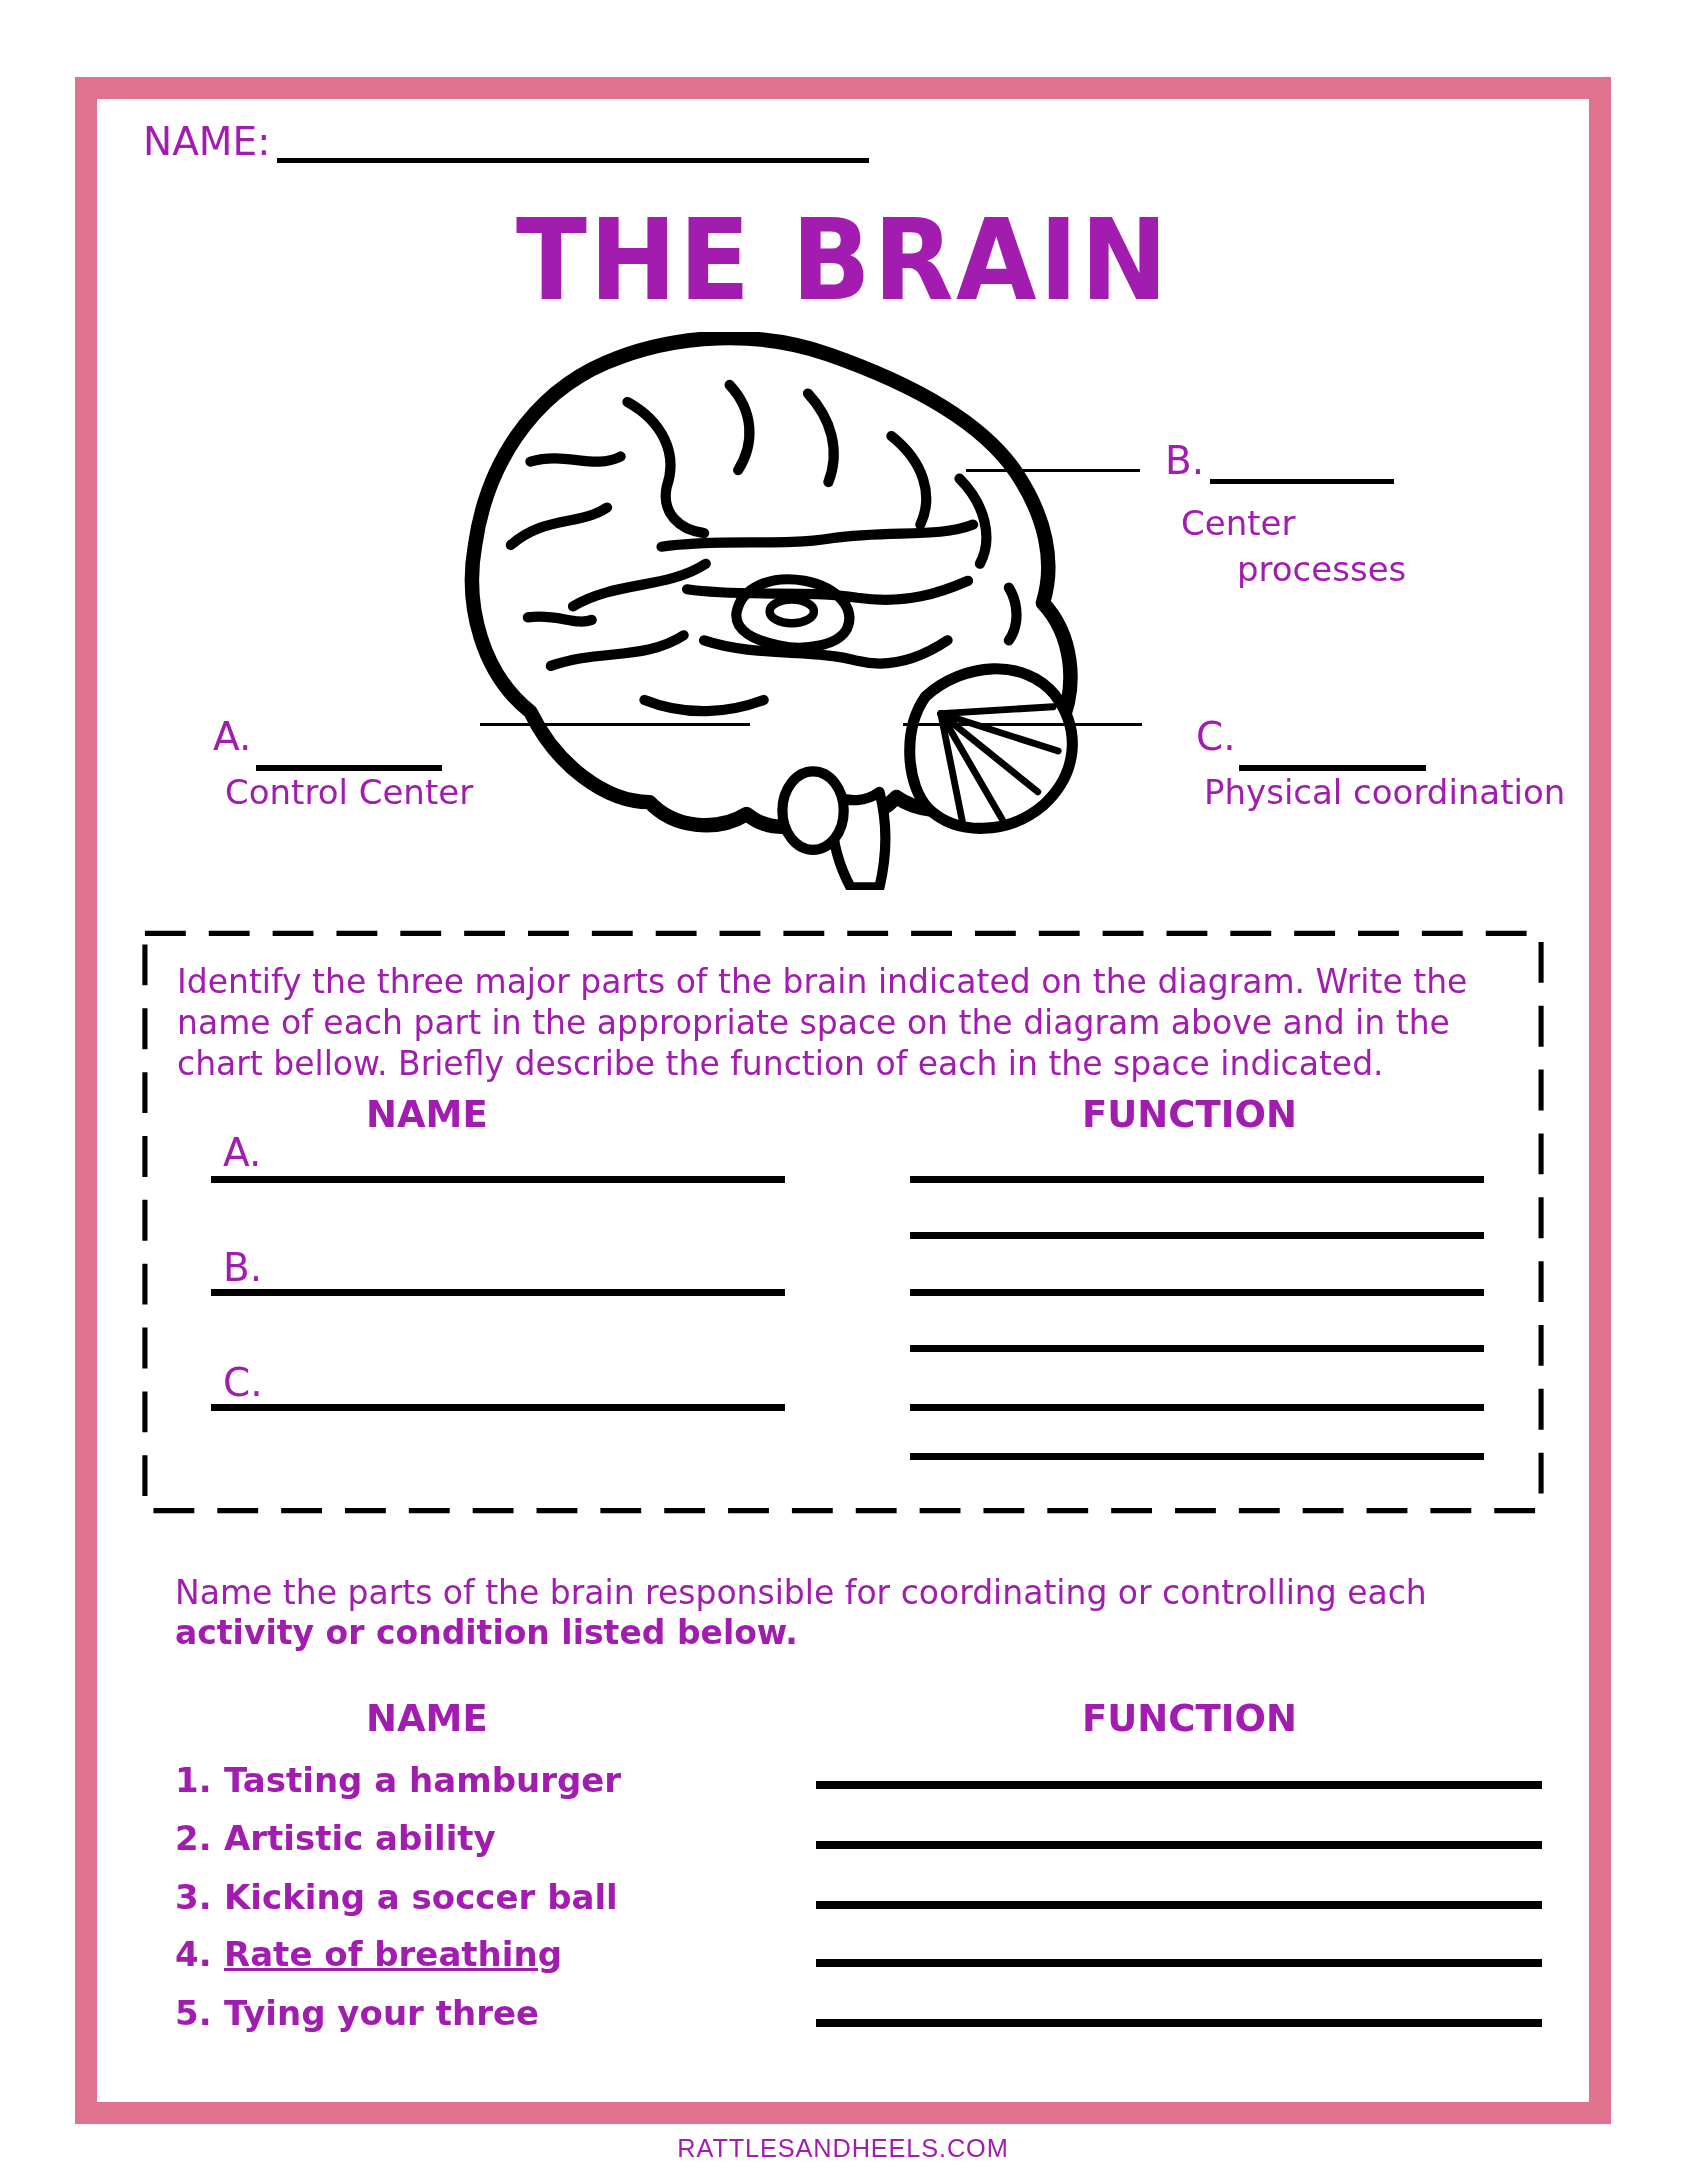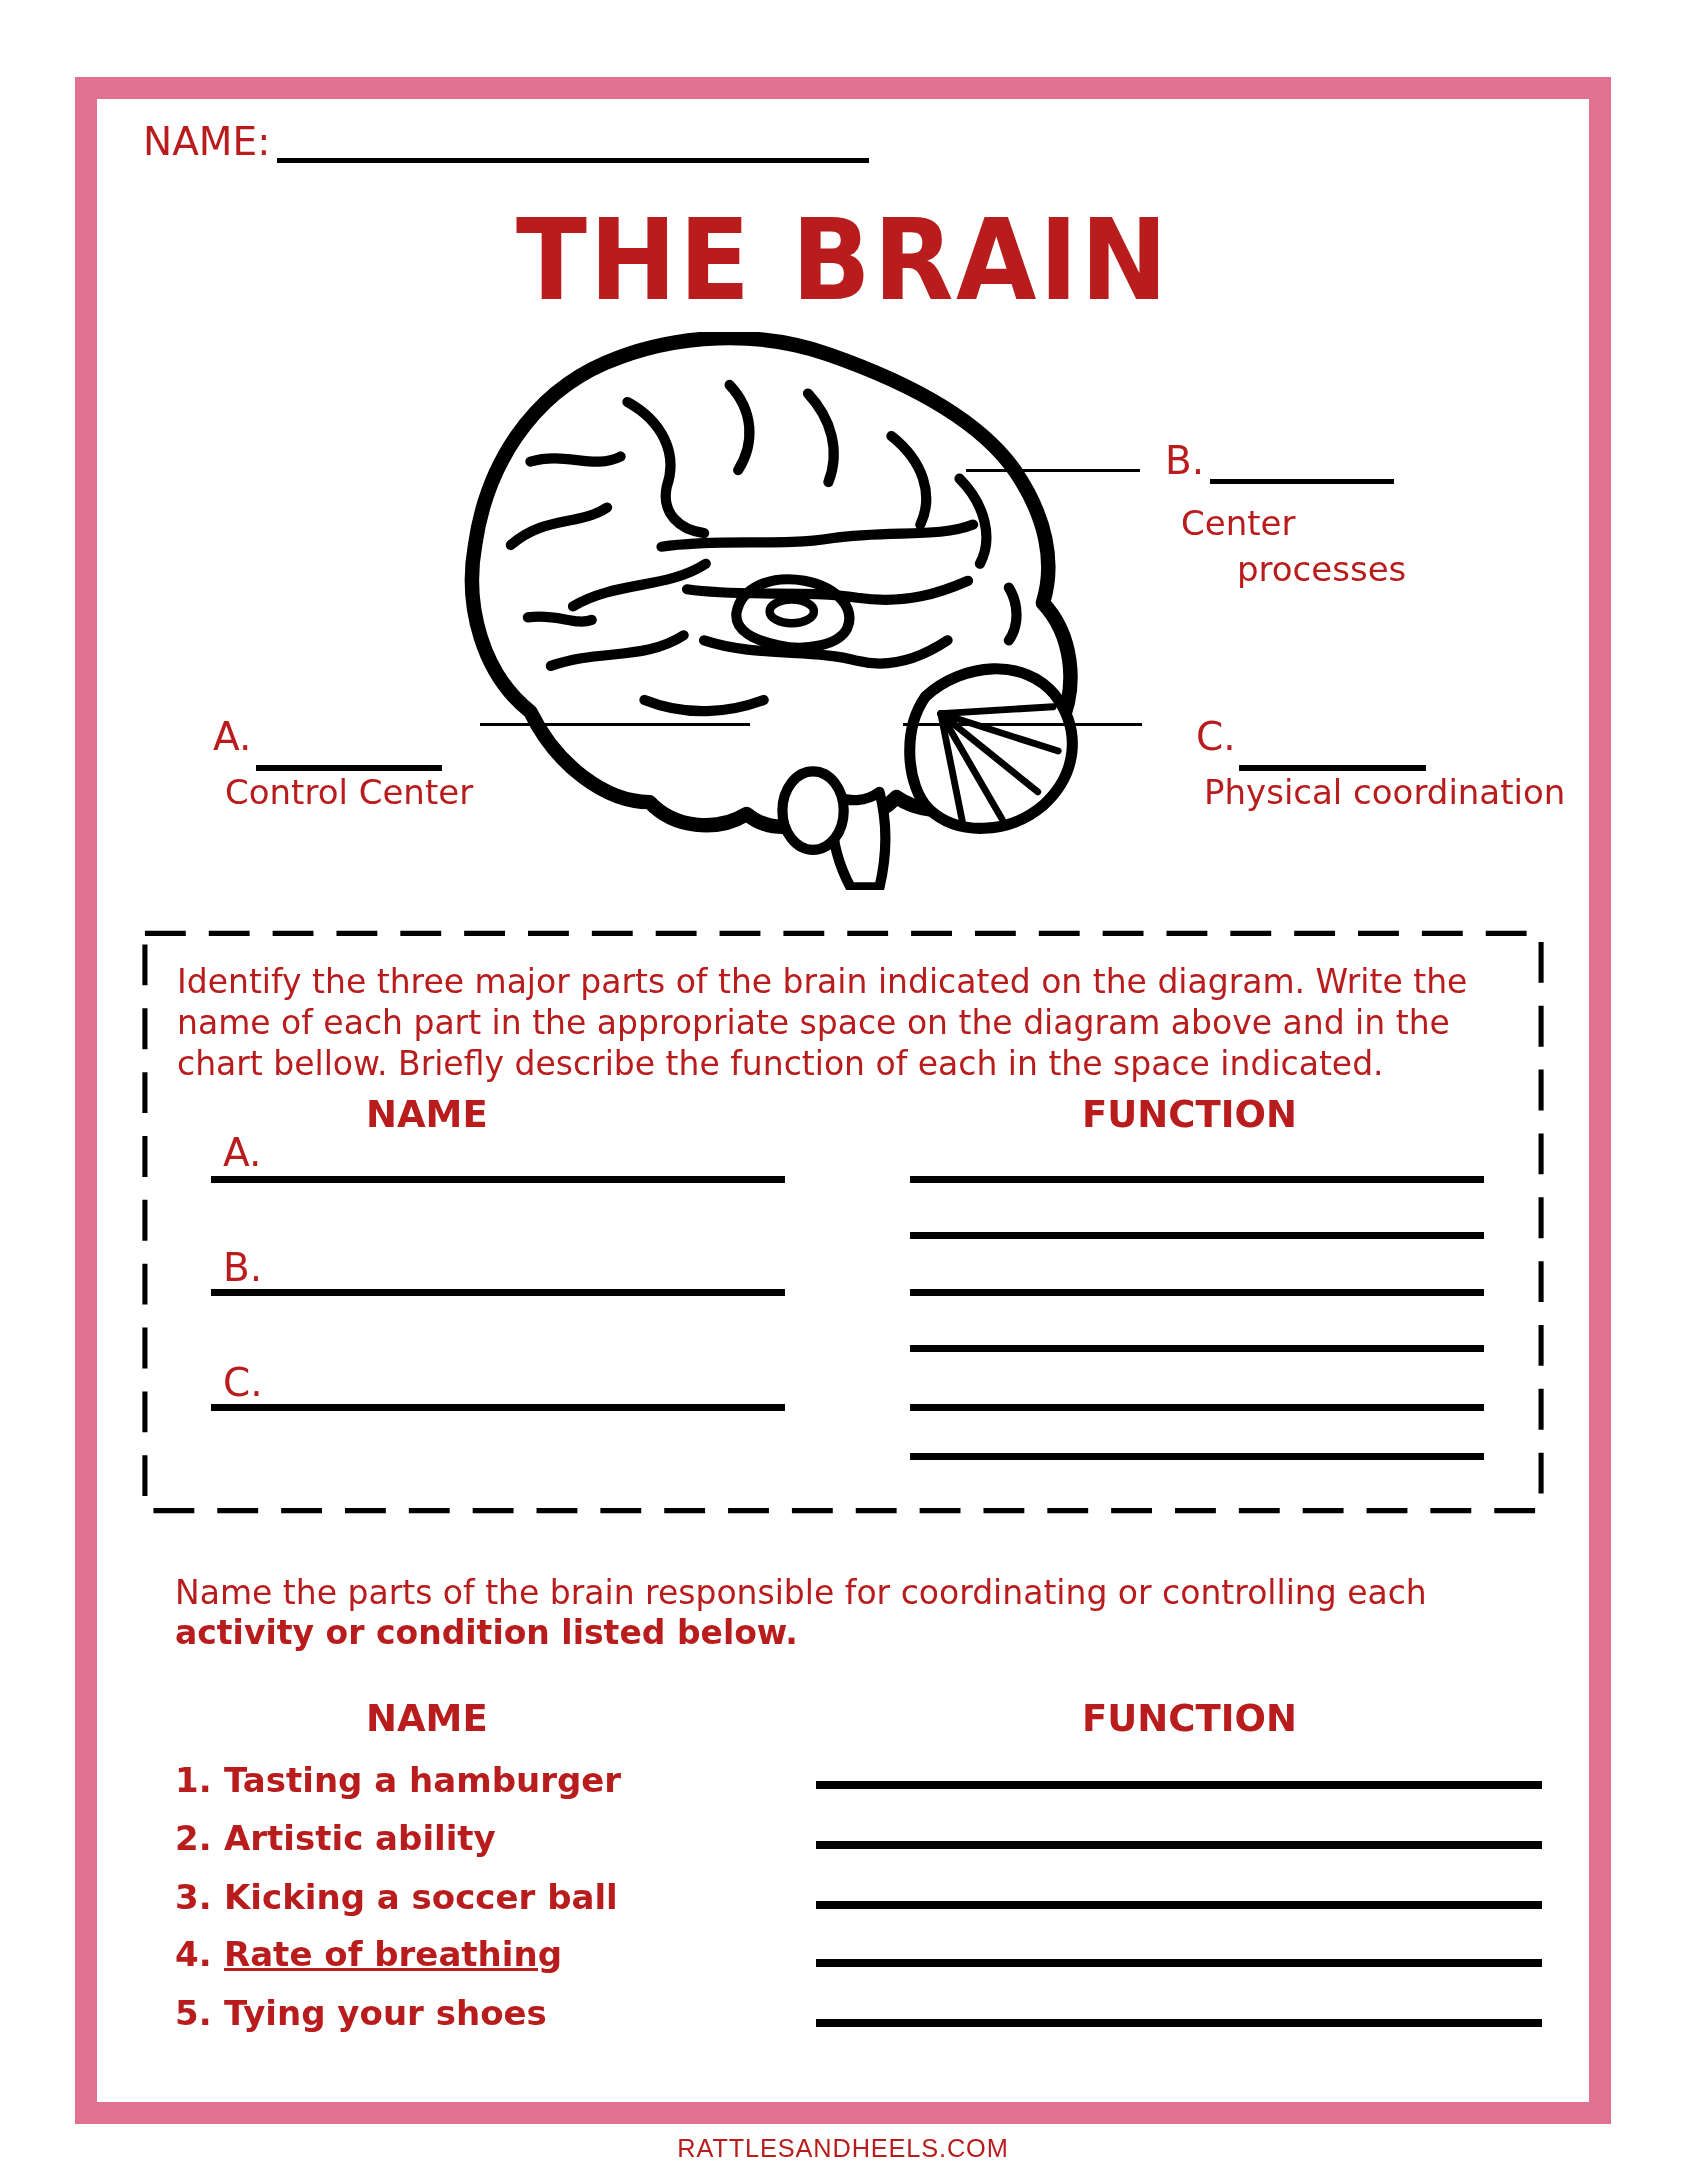--- a/index.html
+++ b/index.html
@@ -1,17 +1,17 @@
 <!DOCTYPE html>
 <html style="font-size:13.6px"><head>
 <meta charset="utf-8">
 <style>
   html,body{margin:0;padding:0;background:#fff;}
   #page{position:relative;width:1680px;height:2181px;background:#ffffff;overflow:hidden;
-        font-family:"DejaVu Sans",sans-serif;color:#b91c1c;}
+        font-family:"DejaVu Sans",sans-serif;color:#a21caf;}
   .abs{position:absolute;}
   #frame{left:75px;top:77px;width:1536px;height:2047px;border:22px solid #e0718f;box-sizing:border-box;}
   .ink-line{background:#000;}
   .hand{font-family:"DejaVu Sans",sans-serif;}
   .letter{font-size:39px;}
   .caption{font-size:34px;}
   .hdr{font-size:37px;font-weight:bold;text-align:left;}
   .instr{font-size:33px;line-height:41px;white-space:nowrap;}
   .item{font-size:34px;font-weight:bold;white-space:nowrap;}
   .item .num{display:inline-block;width:49px;}
@@ -117,21 +117,21 @@
   <div class="abs instr" style="left:175px;top:1572px;">Name the parts of the brain responsible for coordinating or controlling each</div>
   <div class="abs instr" style="left:175px;top:1612px;font-weight:bold;">activity or condition listed below.</div>
 
   <div class="abs hdr" style="left:366px;top:1697px;width:230px;">NAME</div>
   <div class="abs hdr" style="left:1082px;top:1697px;width:273px;">FUNCTION</div>
 
   <div class="abs item" style="left:175px;top:1760px;"><span class="num">1.</span><span>Tasting a hamburger</span></div>
   <div class="abs item" style="left:175px;top:1818px;"><span class="num">2.</span><span>Artistic ability</span></div>
   <div class="abs item" style="left:175px;top:1877px;"><span class="num">3.</span><span>Kicking a soccer ball</span></div>
   <div class="abs item" style="left:175px;top:1934px;text-decoration:underline;"><span class="num">4.</span><span>Rate of breathing</span></div>
-  <div class="abs item" style="left:175px;top:1993px;"><span class="num">5.</span><span>Tying your shoes</span></div>
+  <div class="abs item" style="left:175px;top:1993px;"><span class="num">5.</span><span>Tying your three</span></div>
 
   <div class="abs ink-line" style="left:816px;top:1781px;width:726px;height:7.7px;"></div>
   <div class="abs ink-line" style="left:816px;top:1841px;width:726px;height:7.7px;"></div>
   <div class="abs ink-line" style="left:816px;top:1901px;width:726px;height:7.7px;"></div>
   <div class="abs ink-line" style="left:816px;top:1959px;width:726px;height:7.7px;"></div>
   <div class="abs ink-line" style="left:816px;top:2019px;width:726px;height:7.7px;"></div>
 
   <div id="footer" class="abs">RATTLESANDHEELS.COM</div>
 
 </div>

